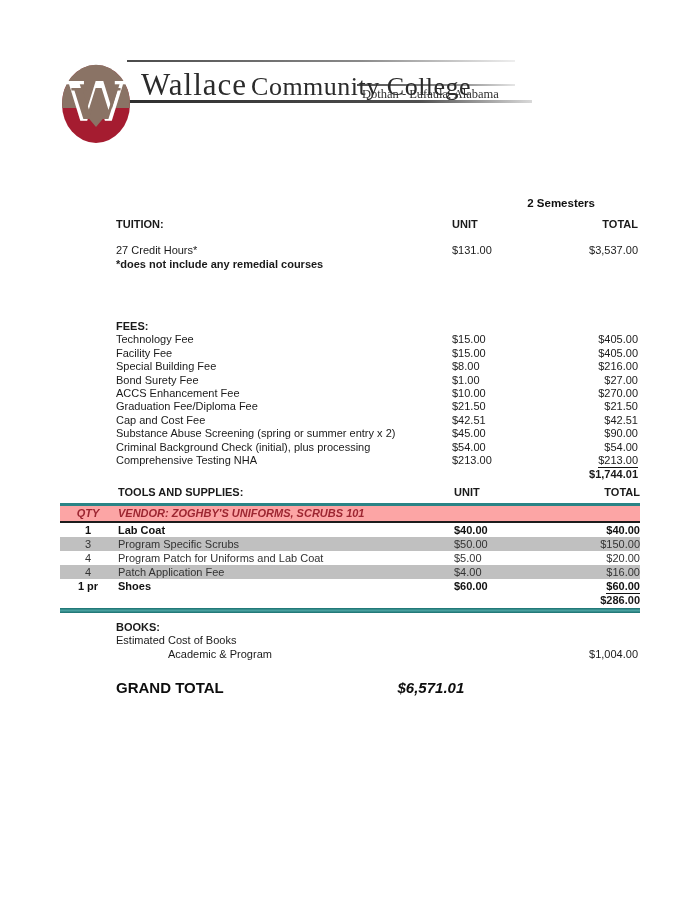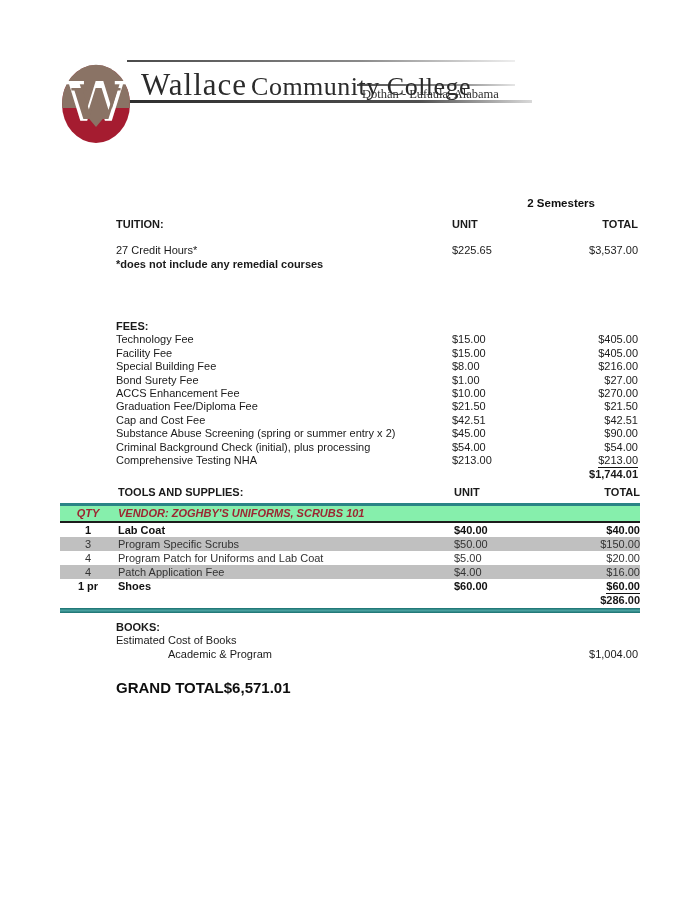--- a/index.html
+++ b/index.html
@@ -33,35 +33,35 @@
   .spacer { height:13px; }
   .uline { display:inline-block; border-bottom:1.5px solid #111; }
   .subtotal-row { display:flex; font-weight:bold; }
 
   
   .tools { position:absolute; left:60px; top:486px; width:580px; font-size:11px; }
   .tools-header { display:flex; font-weight:bold; padding-left:56px; line-height:13px; margin-bottom:4px; }
   .qty-col { width:56px; text-align:center; }
   .tdesc { flex:1; padding-left:2px; }
   .vendor-row {
-    display:flex; background:#86efac; color:#9c2631; font-weight:bold; font-style:italic;
+    display:flex; background:#fca5a5; color:#9c2631; font-weight:bold; font-style:italic;
     height:15px; line-height:15px;
     border-top:3px solid #2a8486; border-bottom:2px solid #1c1c1c;
   }
   .tools-row { display:flex; height:14px; line-height:14px; color:#333; }
   .tools-row.shade { background:#c0c0c0; }
   .tools-row.bold  { color:#111; }
   .tools-subtotal { display:flex; font-weight:bold; line-height:12px; padding-top:1px; }
   .teal-thick { height:5px; margin-top:2px; background:linear-gradient(to bottom,#19706f,#49a09f 50%,#19706f); }
 
   
   .books-line2 { display:flex; }
   .books-indent { padding-left:52px; flex:1; }
   .grand { position:absolute; left:116px; top:679px; width:522px; display:flex; font-size:15px; font-weight:bold; color:#0d0d0d; }
-  .grand .gt-value { flex:1; text-align:left; }
+  .grand .gt-value { flex:1; text-align:center;font-style:italic; }
 </style>
 </head>
 <body>
 
 <div class="page">
 
   <div class="rule rule-top"></div>
   <div class="rule rule-doth"></div>
   <div class="rule rule-under"></div>
 
@@ -84,21 +84,21 @@
 
   <div class="section" style="top:218px;">
     <div class="cols-header">
       <span class="desc">TUITION:</span>
       <span class="unit">UNIT</span>
       <span class="total">TOTAL</span>
     </div>
     <div class="spacer"></div>
     <div class="row">
       <span class="desc">27 Credit Hours*</span>
-      <span class="unit">$225.65</span>
+      <span class="unit">$131.00</span>
       <span class="total">$3,537.00</span>
     </div>
     <div class="bold">*does not include any remedial courses</div>
   </div>
 
   <div class="section" style="top:320px;">
     <div class="bold">FEES:</div>
     <div class="row">
       <span class="desc">Technology Fee</span>
       <span class="unit">$15.00</span>

